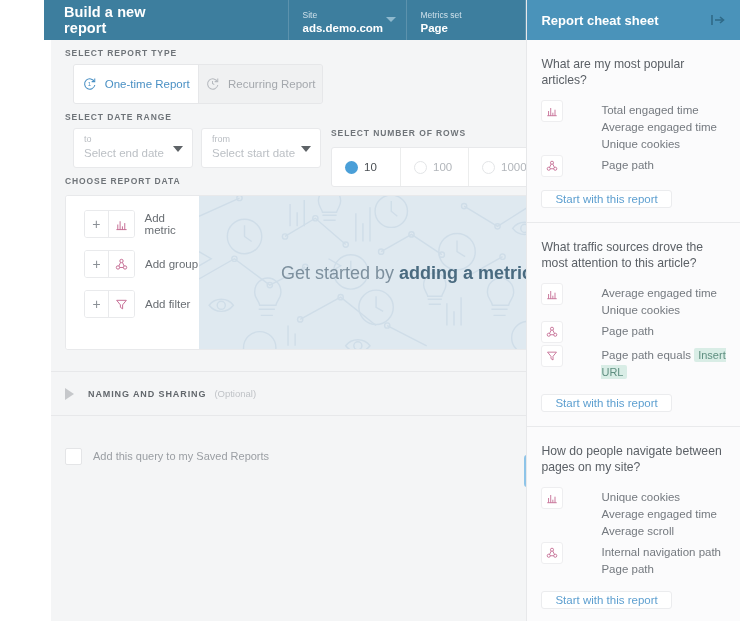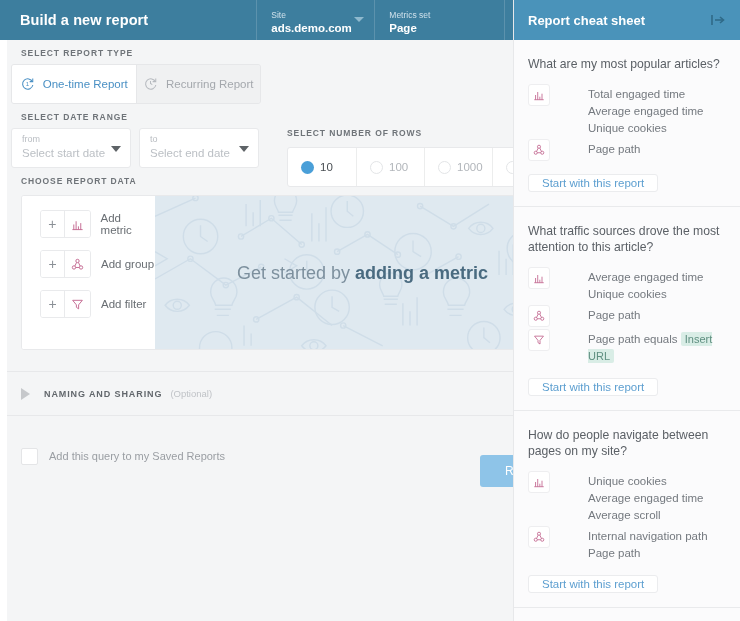--- a/index.html
+++ b/index.html
@@ -3,21 +3,21 @@
 <meta charset="utf-8">
 <style>
   * { box-sizing: border-box; margin: 0; padding: 0; }
   html, body { width: 740px; height: 621px; overflow: hidden; }
   body {
     font-family: "Liberation Sans", sans-serif;
     background: #ffffff;
     color: #4a4a4a;
     -webkit-font-smoothing: antialiased;
   }
-  .app { position: relative; width: 740px; height: 621px; display: flex; }
+  .app { position: relative; width: 740px; height: 621px; display: flex; padding-left: 44px; }
 
   
   .main-col {
     width: 513px; height: 621px;
     background: #f4f5f6;
     position: relative;
     overflow: hidden;
   }
   .left-rail {
     position: absolute; left: 0; top: 40px; bottom: 0; width: 7px;
@@ -48,21 +48,21 @@
     border-right: 5px solid transparent; border-top: 5px solid #8fb9ce;
   }
   .hdr-spacer { flex: 1; height: 40px; border-left: 1px solid rgba(255,255,255,.16); }
 
   .content { padding: 0 0 0 7px; }
   .section-label {
     font-size: 8.5px; letter-spacing: .9px; color: #6f7479;
     font-weight: bold; text-transform: uppercase;
     margin: 8px 0 6px 14px;
   }
-  .row { display: flex; margin-left: 4px; }
+  .row { display: flex; margin-left: 22px; }
 
   
   .type-group {
     display: flex; border-radius: 3px; overflow: hidden;
     border: 1px solid #e6e7e9; width: 250px; background: #f0f1f2;
   }
   .type-opt {
     flex: 1; height: 38px; display: flex; align-items: center;
     justify-content: center; gap: 8px; font-size: 11.5px;
     color: #a4a8ad; background: #f0f1f2; cursor: pointer;
@@ -251,27 +251,27 @@
               </svg>
             </span>
             <span>Recurring Report</span>
           </div>
         </div>
       </div>
 
       <div class="section-label">SELECT DATE RANGE</div>
       <div class="row">
         <div class="field-box">
+          <div class="field-label">to</div>
+          <div class="field-value">Select end date</div>
+          <div class="field-caret"></div>
+        </div>
+        <div class="field-box">
           <div class="field-label">from</div>
           <div class="field-value">Select start date</div>
-          <div class="field-caret"></div>
-        </div>
-        <div class="field-box">
-          <div class="field-label">to</div>
-          <div class="field-value">Select end date</div>
           <div class="field-caret"></div>
         </div>
       </div>
 
       <div class="rows-wrap">
         <div class="section-label" style="margin:0 0 0 0">SELECT NUMBER OF ROWS</div>
         <div class="rows-group">
           <div class="rows-opt active">
             <span class="radio on"></span>
             <span>10</span>

